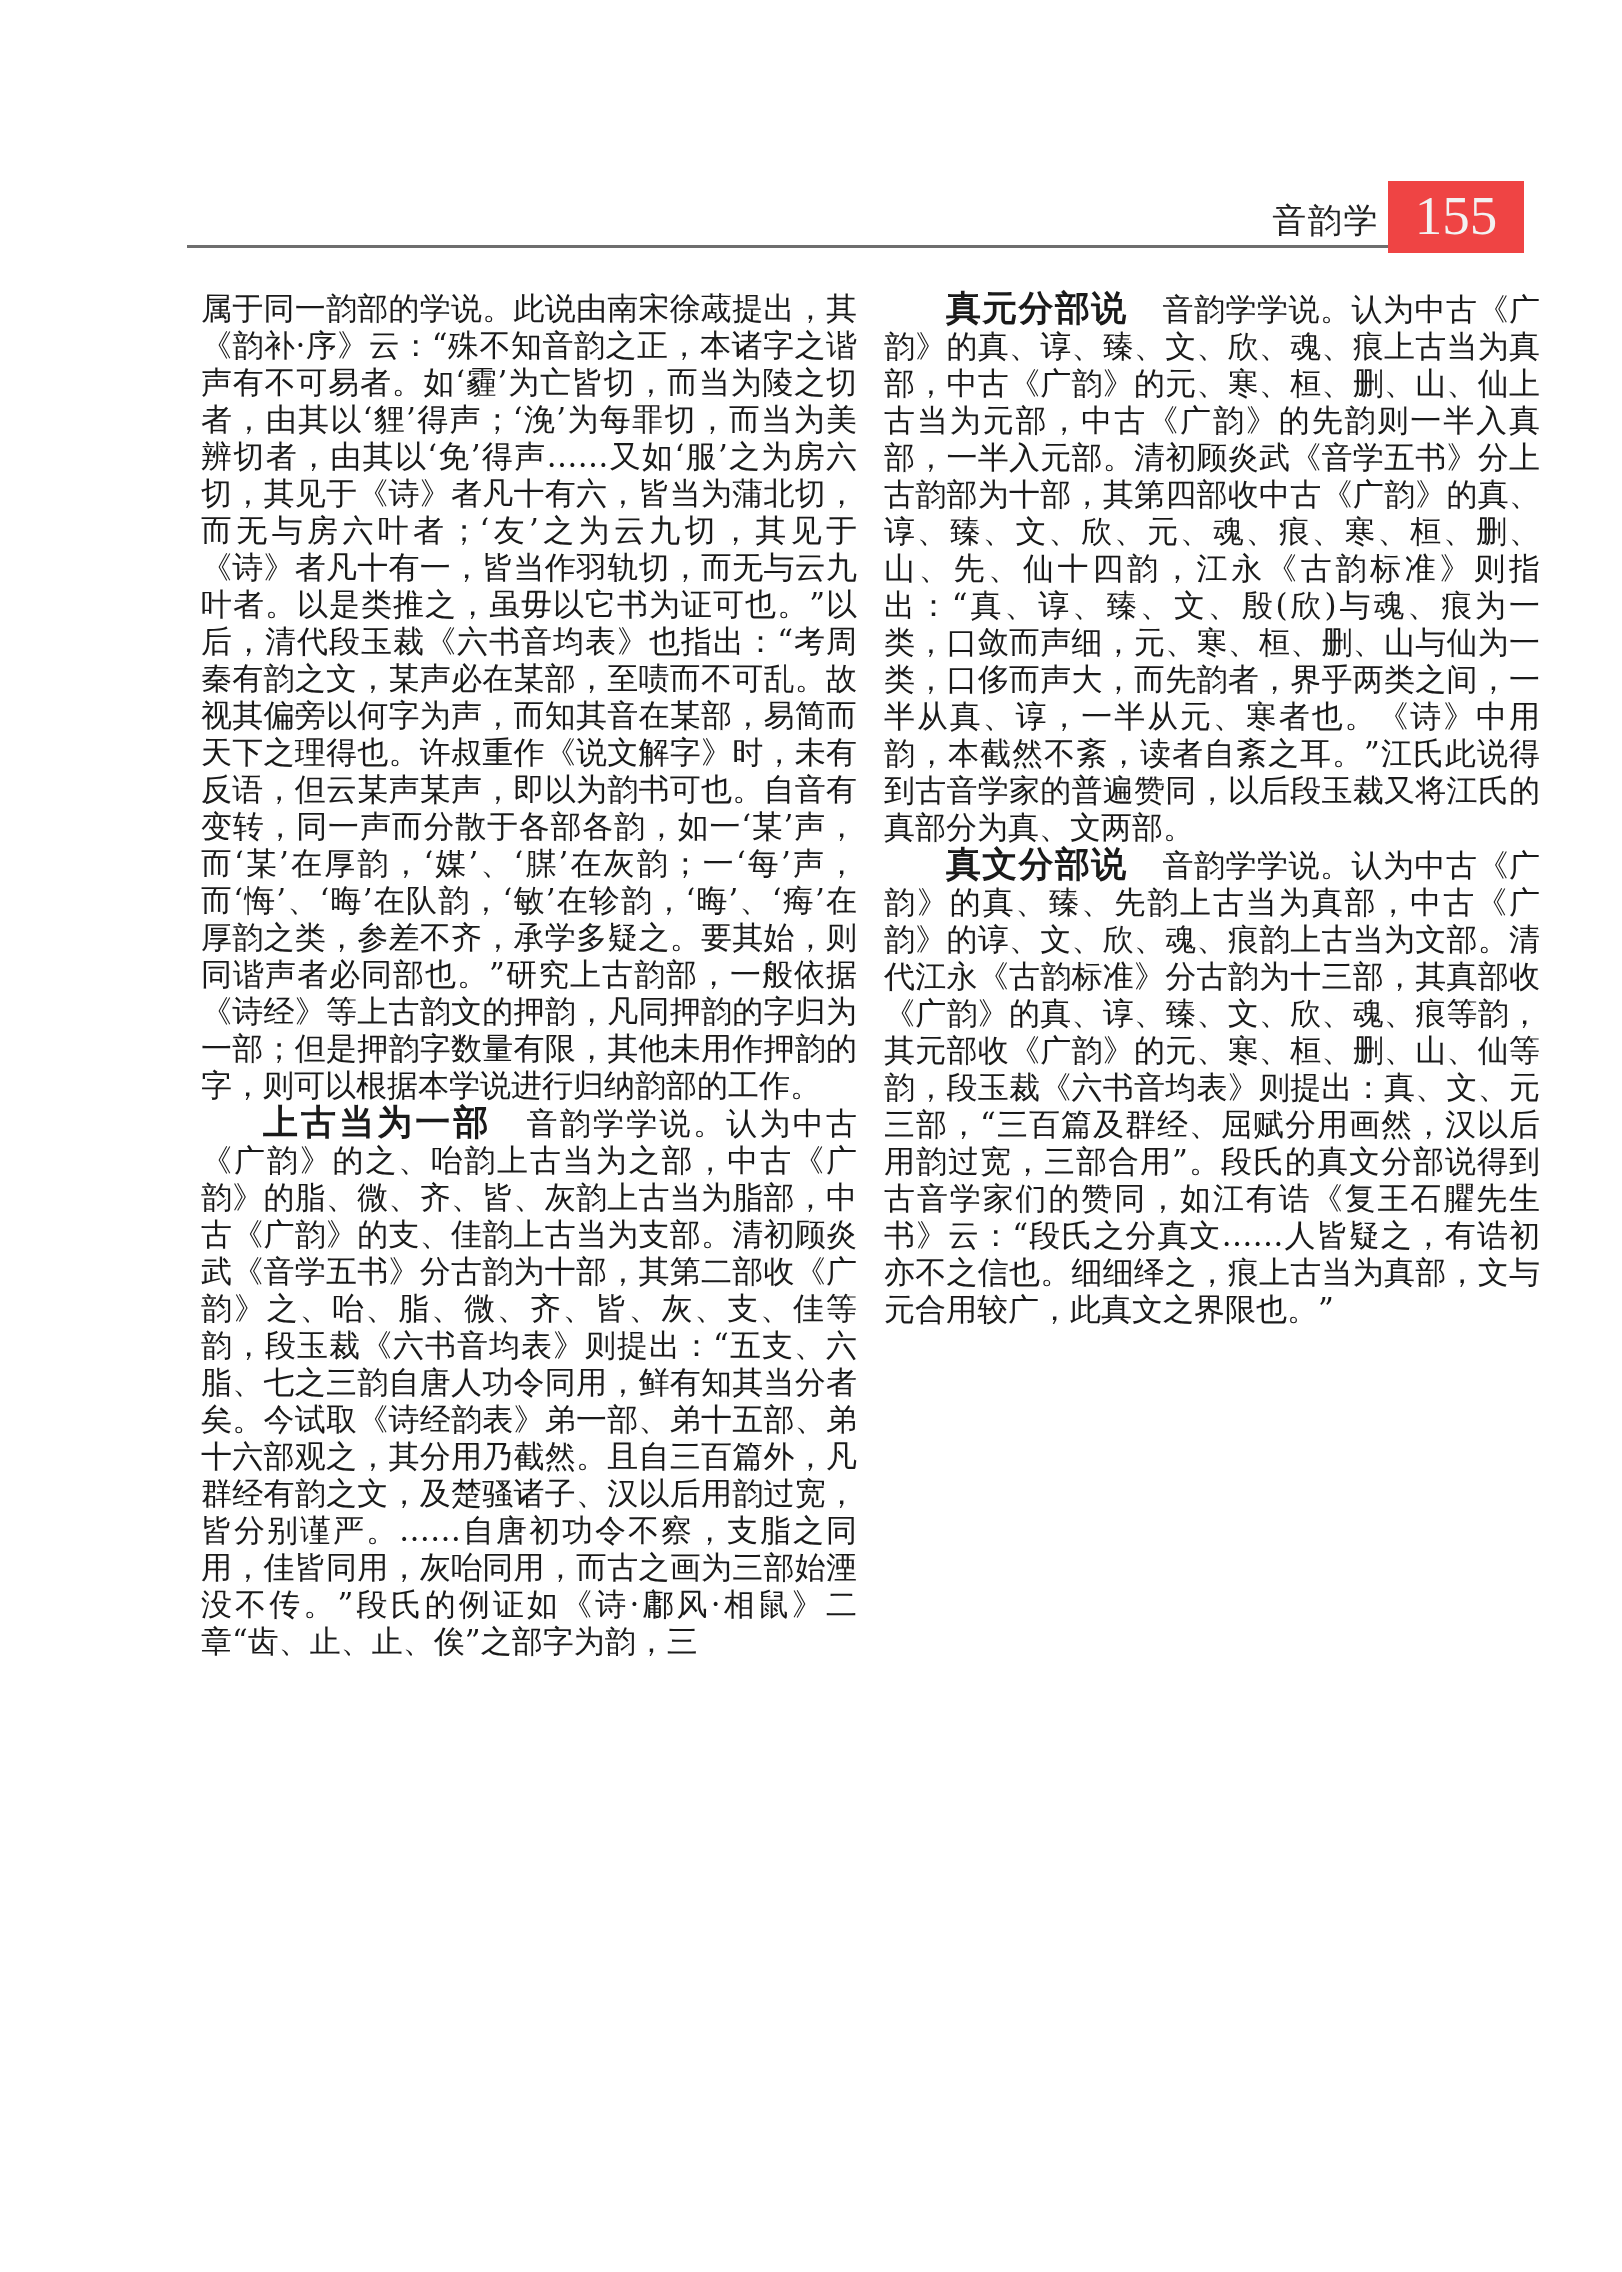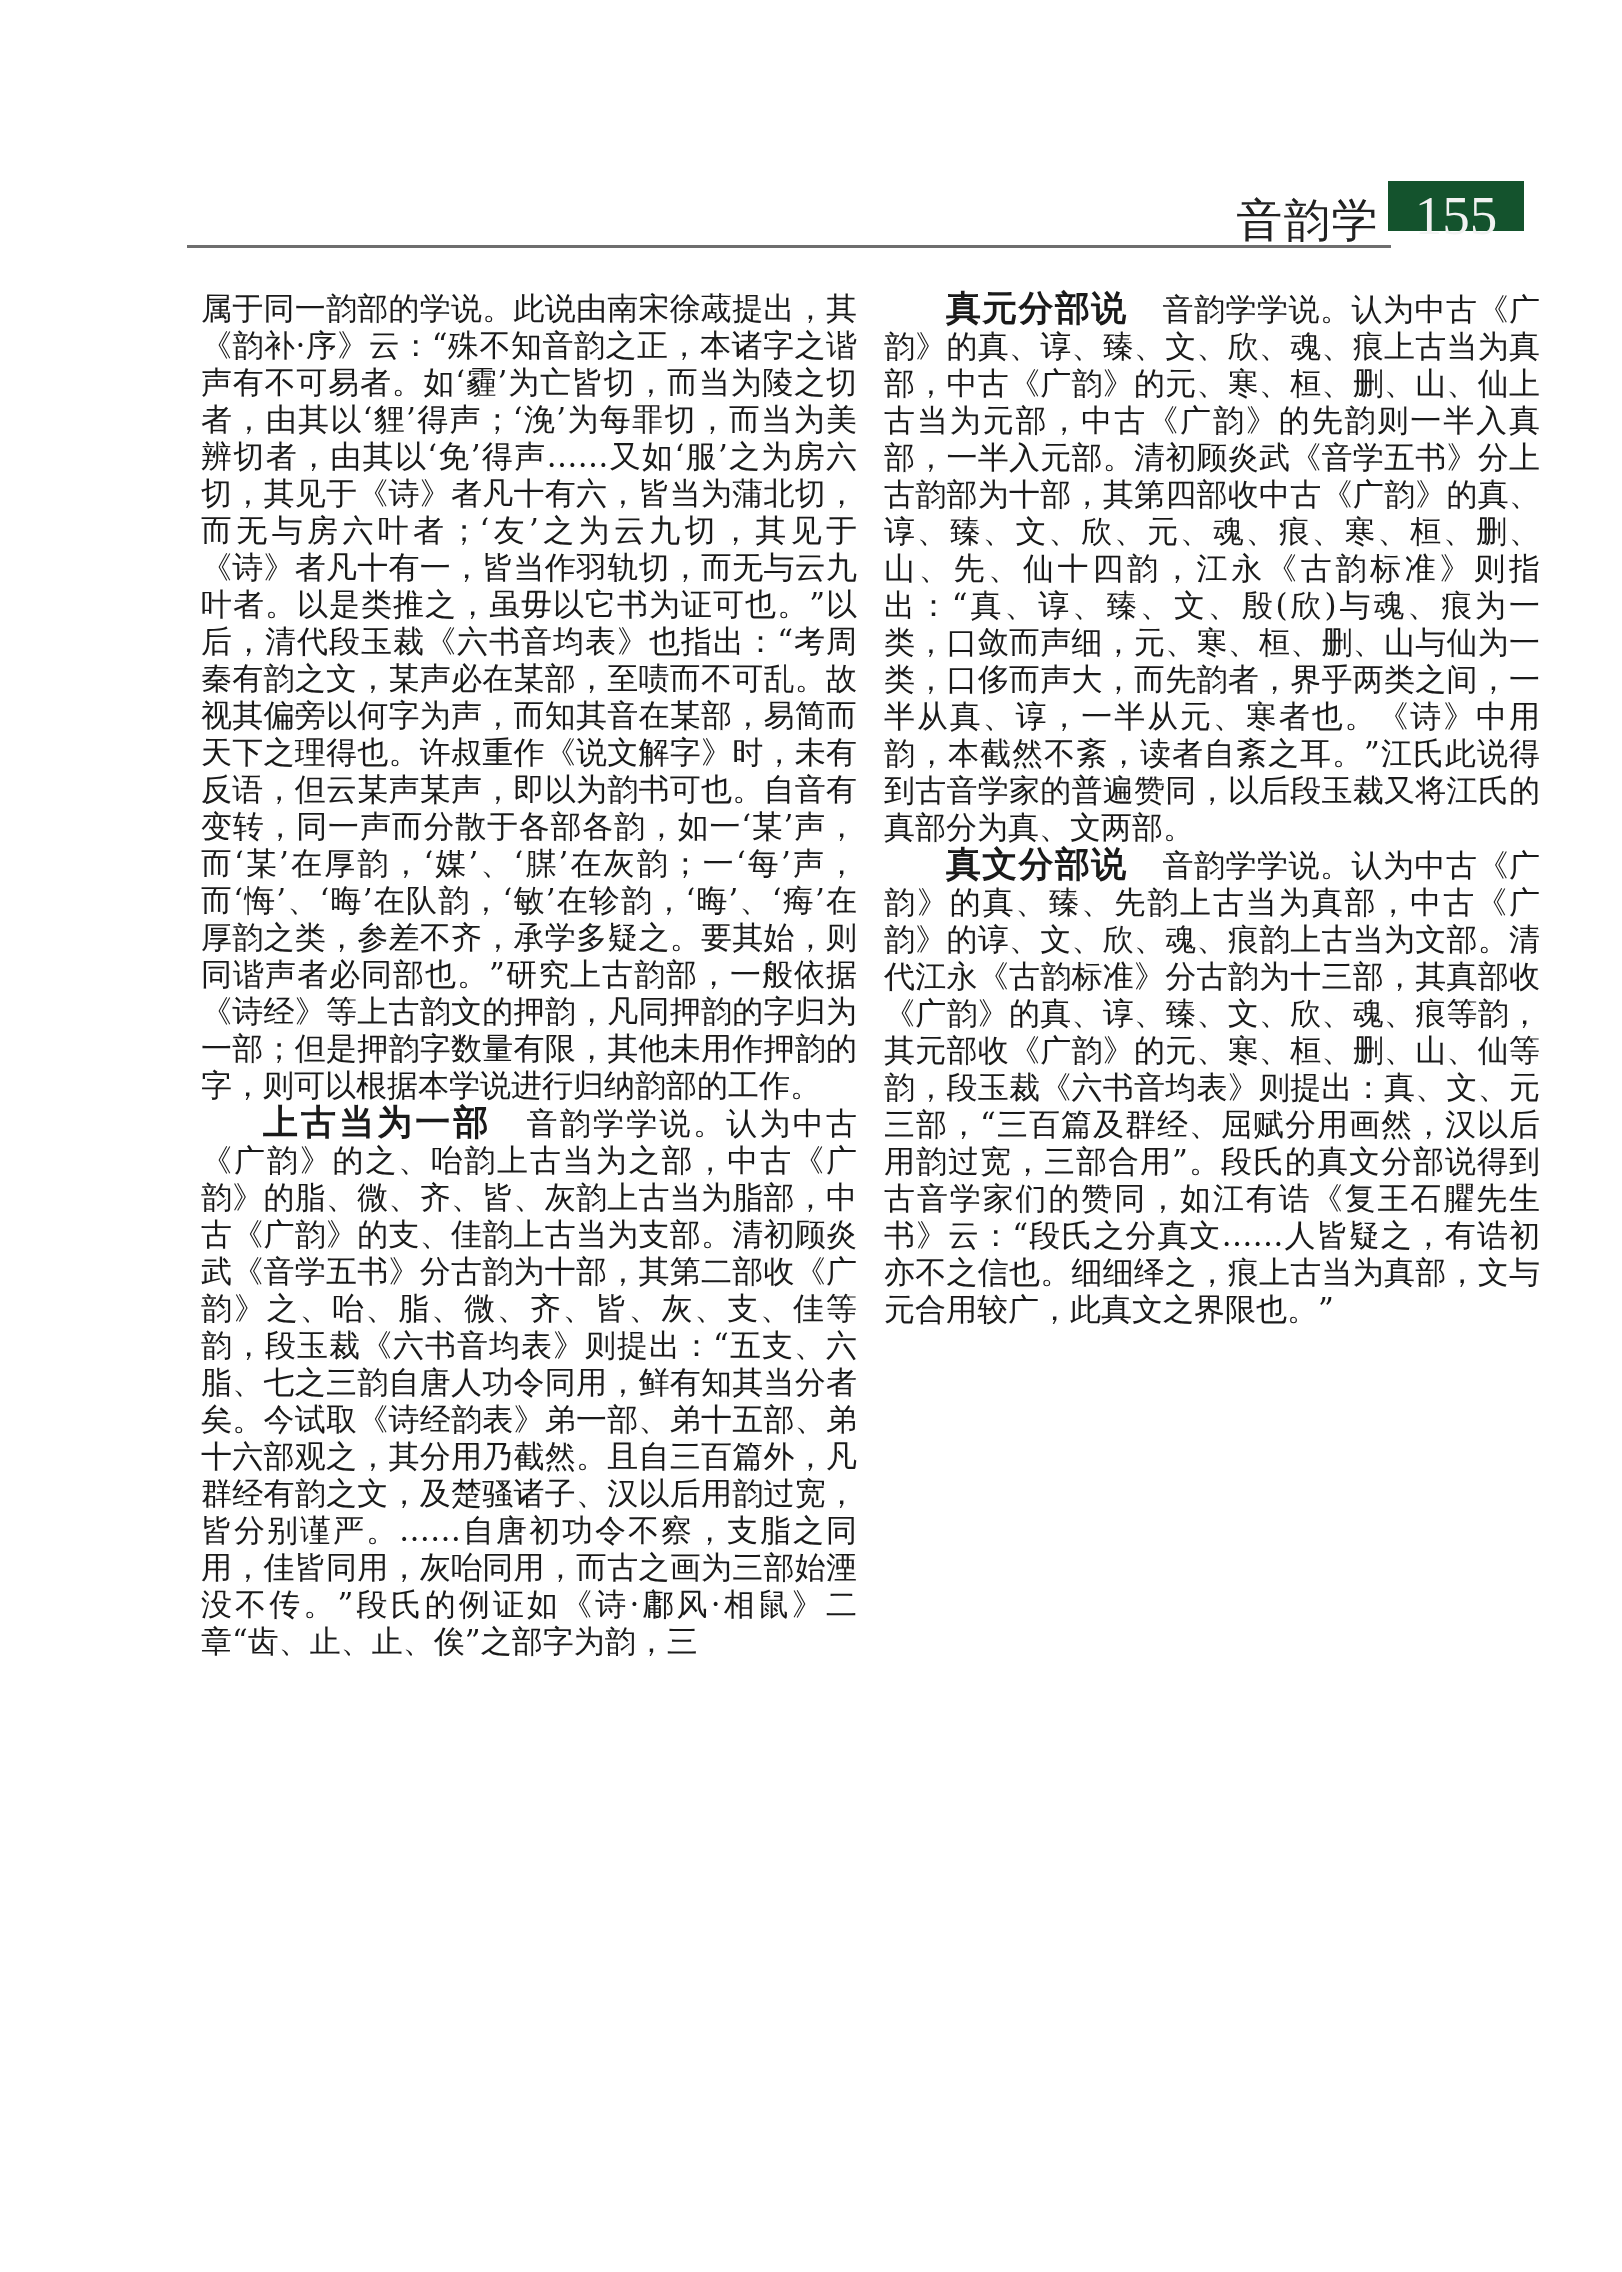--- a/index.html
+++ b/index.html
@@ -1,21 +1,21 @@
 <!DOCTYPE html>
 <html style="font-size:12.5px"><head>
 <meta charset="utf-8">
 <style>
   html, body { margin: 0; padding: 0; background: #ffffff; }
   body { width: 1623px; height: 2273px; position: relative; overflow: hidden; color: #1a1a1a; font-family: "DejaVu Serif", "Liberation Serif", serif; }
 
   .header { position: absolute; left: 187px; top: 181px; width: 1337px; height: 69px; }
   .header-rule { position: absolute; left: 0; top: 64px; width: 1204px; height: 3.1px; background: #6e6e6e; }
-  .running-title { position: absolute; right: 145px; top: 17px; font-size: 46px; letter-spacing: 1.6px; color: #222; line-height: 44px; }
-  .page-number-box { position: absolute; left: 1201px; top: 0; width: 136px; height: 50px; background: #14532d; }
+  .running-title { position: absolute; right: 145px; top: 17px; font-size: 34px; letter-spacing: 1.6px; color: #222; line-height: 44px; }
+  .page-number-box { position: absolute; left: 1201px; top: 0; width: 136px; height: 72px; background: #ef4444; }
   .page-number { position: absolute; left: 0; right: 0; top: 4.7px; text-align: center; color: #f2f2f2; font-family: "Liberation Serif", "DejaVu Serif", serif; font-size: 55px; line-height: 59px; }
 
   .column { position: absolute; top: 290px; width: 656px; font-size: 31px; line-height: 37px; text-align: justify; text-justify: inter-character; }
   .col-left { left: 195px; margin-left: 6px; }
   .col-right { left: 884px; }
   .para { margin: 0; }
   .para.indent { text-indent: 2em; }
   .entry-head { font-family: "DejaVu Sans", "Liberation Sans", sans-serif; font-weight: bold; font-size: 35px; letter-spacing: 0.8px; margin-right: 1em; }
 </style>
 </head>

